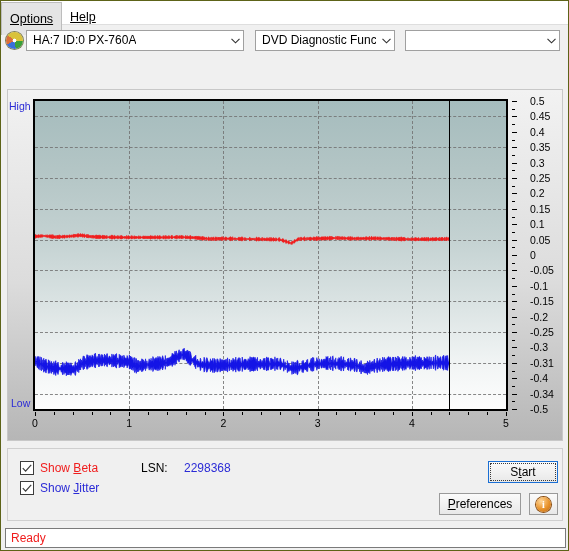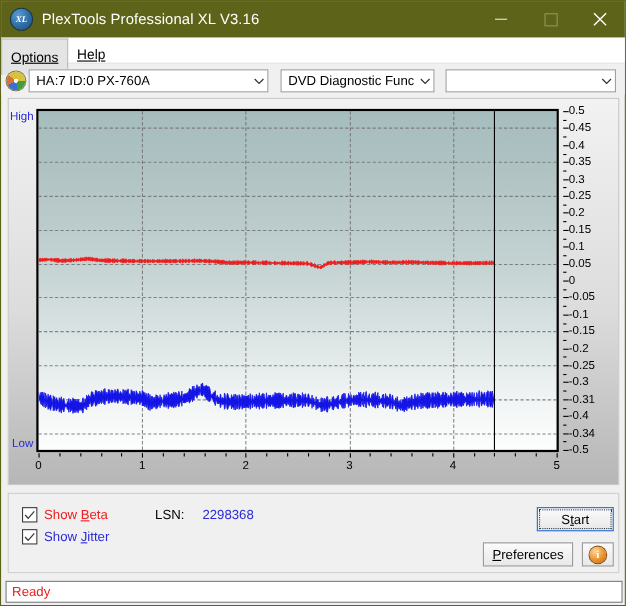--- a/index.html
+++ b/index.html
@@ -93,21 +93,21 @@
   .cursorline{position:absolute;top:0;bottom:0;width:0;border-left:1.5px solid #000;}
   .trace{position:absolute;left:0;top:0;width:100%;height:100%;}
 
   .lab-high,.lab-low{
     position:absolute;color:#2b2bd6;font-size:10.5px;font-family:"Liberation Sans",sans-serif;
   }
   .lab-high{left:1px;top:10px;}
   .lab-low{left:3px;top:307px;}
 
   .ylabels{position:absolute;left:504px;top:0;width:50px;height:330px;font-size:10.5px;color:#000;}
-  .ylab{position:absolute;left:5px;transform:translateY(-50%);white-space:nowrap;}
+  .ylab{position:absolute;left:18px;transform:translateY(-50%);white-space:nowrap;}
   .ytick{position:absolute;left:0;width:5px;height:0;border-top:1px solid #000;}
   .ytick.minor{width:3px;}
 
   .xlabels{position:absolute;left:25px;top:322px;width:475px;height:22px;font-size:10.5px;color:#000;}
   .xlab{position:absolute;top:5px;transform:translateX(-50%);}
   .xtick{position:absolute;top:0;width:0;height:4px;border-left:1px solid #000;}
   .xtick.minor{height:3px;}
 
   
   .bottom{
@@ -152,37 +152,20 @@
     background:#ffffff;border:1px solid #7a7a7a;box-sizing:border-box;
     display:flex;align-items:center;
   }
   .statusbar span{font-size:12px;color:#f01c1c;margin-left:5px;}
 </style>
 </head>
 <body>
 
 <div id="app">
 
-  <div class="titlebar">
-    <div class="app-icon">XL</div>
-    <div class="app-title">PlexTools Professional XL V3.16</div>
-    <div class="wbtns">
-      <div class="wbtn min">
-          <i></i>
-        </div>
-      <div class="wbtn max">
-          <i></i>
-        </div>
-      <div class="wbtn close">
-        <svg width="13" height="13" viewBox="0 0 13 13">
-          <path d="M1 1 L12 12 M12 1 L1 12" stroke="#ffffff" stroke-width="1.3" fill="none"></path>
-        </svg>
-      </div>
-    </div>
-  </div>
 
   <div class="menubar">
     <div class="menu-item active">
         <u>Options</u>
       </div>
     <div class="menu-item">
         <u>Help</u>
       </div>
   </div>
 

